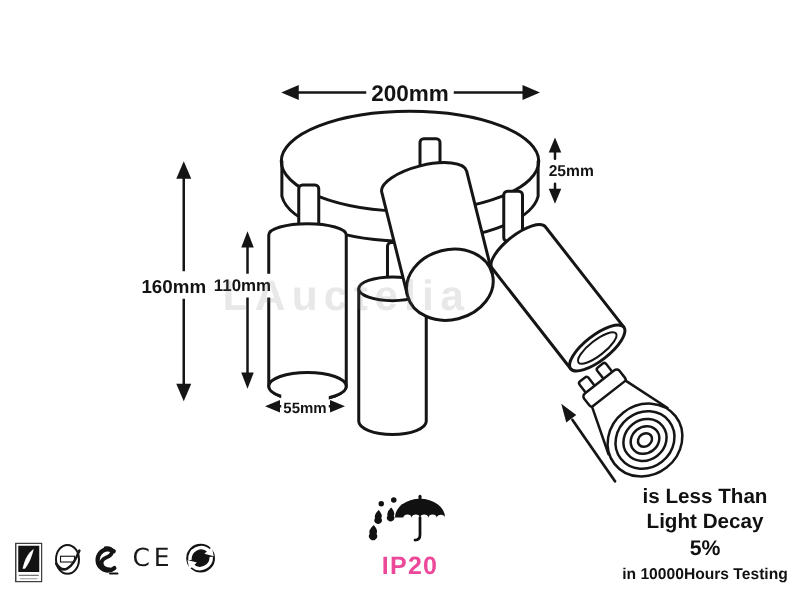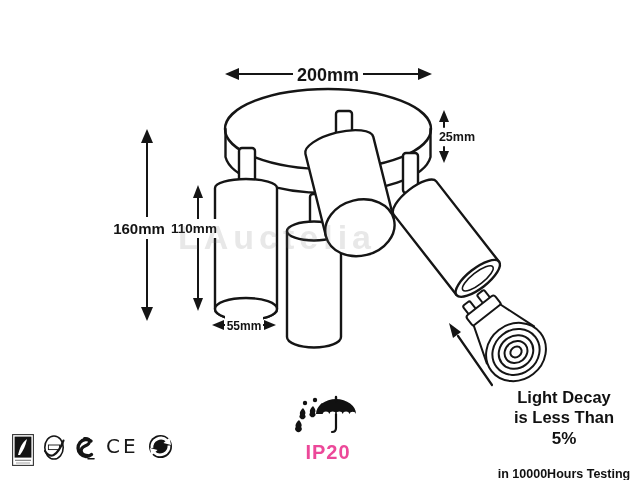--- a/index.html
+++ b/index.html
@@ -13,21 +13,21 @@
     position:absolute;left:178px;top:218px;z-index:3;
     font-size:34px;font-weight:700;letter-spacing:5px;
     color:rgba(110,110,110,0.16);white-space:nowrap;pointer-events:none;
   }
   .light-decay{
     position:absolute;left:490px;top:388px;width:148px;z-index:2;
     text-align:center;font-weight:bold;color:#111;
   }
   .light-decay .big{font-size:16.5px;line-height:1.2;}
   .light-decay .pct{font-size:17px;line-height:1.25;}
-  .light-decay .small{font-size:12.5px;margin-top:18px;}
+  .light-decay .small{font-size:12.5px;margin-top:3px;}
   .ip-badge{position:absolute;left:291px;top:394px;width:74px;z-index:2;text-align:center;}
   .ip-badge .ip-label{font-size:20px;font-weight:bold;letter-spacing:1px;margin-top:1px;color:#ec4899;}
   .cert-row{
     position:absolute;left:12px;top:434px;height:40px;z-index:2;
     display:flex;align-items:flex-start;gap:9px;
   }
   .ce-mark{font-family:"DejaVu Sans",sans-serif;font-size:20px;letter-spacing:3px;color:#181818;}
 </style>
 </head>
 <body>
@@ -149,22 +149,22 @@
       </g>
       <g stroke="#111" fill="none" stroke-linecap="round">
         <line x1="45" y1="3" x2="45" y2="7" stroke-width="2.4"></line>
         <path d="M45,20 L45,34 q0,4 -4,4" stroke-width="2.2"></path>
       </g>
     </svg>
     <div class="ip-label">IP20</div>
   </div>
 
   <div class="light-decay">
+    <div class="big">is Less Than</div>
     <div class="big">Light Decay</div>
-    <div class="big">is Less Than</div>
     <div class="pct">5%</div>
     <div class="small">in 10000Hours Testing</div>
   </div>
 
   <div class="cert-row">
     <svg width="22" height="32" viewBox="0 0 22 32">
       <rect x="0.6" y="0.6" width="20.8" height="30.8" fill="#fff" stroke="#333" stroke-width="1.1"></rect>
       <rect x="2.6" y="2.6" width="16.8" height="21" fill="#131313"></rect>
       <path d="M6,21 C8,13 10,9 15,5 C13.5,12 11,17 8,21 Z" fill="#fff"></path>
       <line x1="3" y1="26.3" x2="19" y2="26.3" stroke="#777" stroke-width="1.1"></line>

